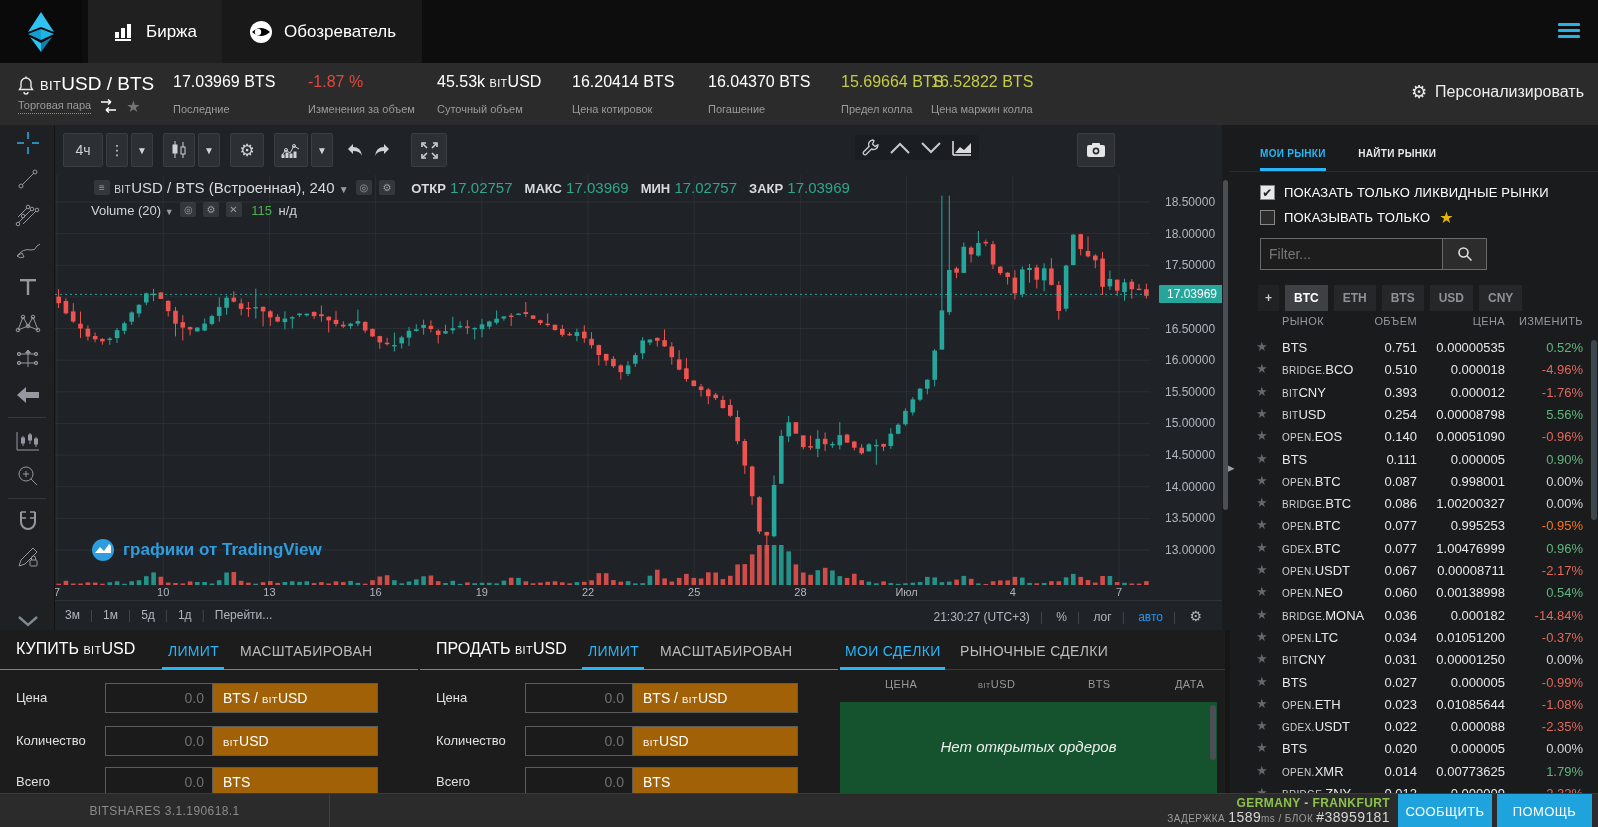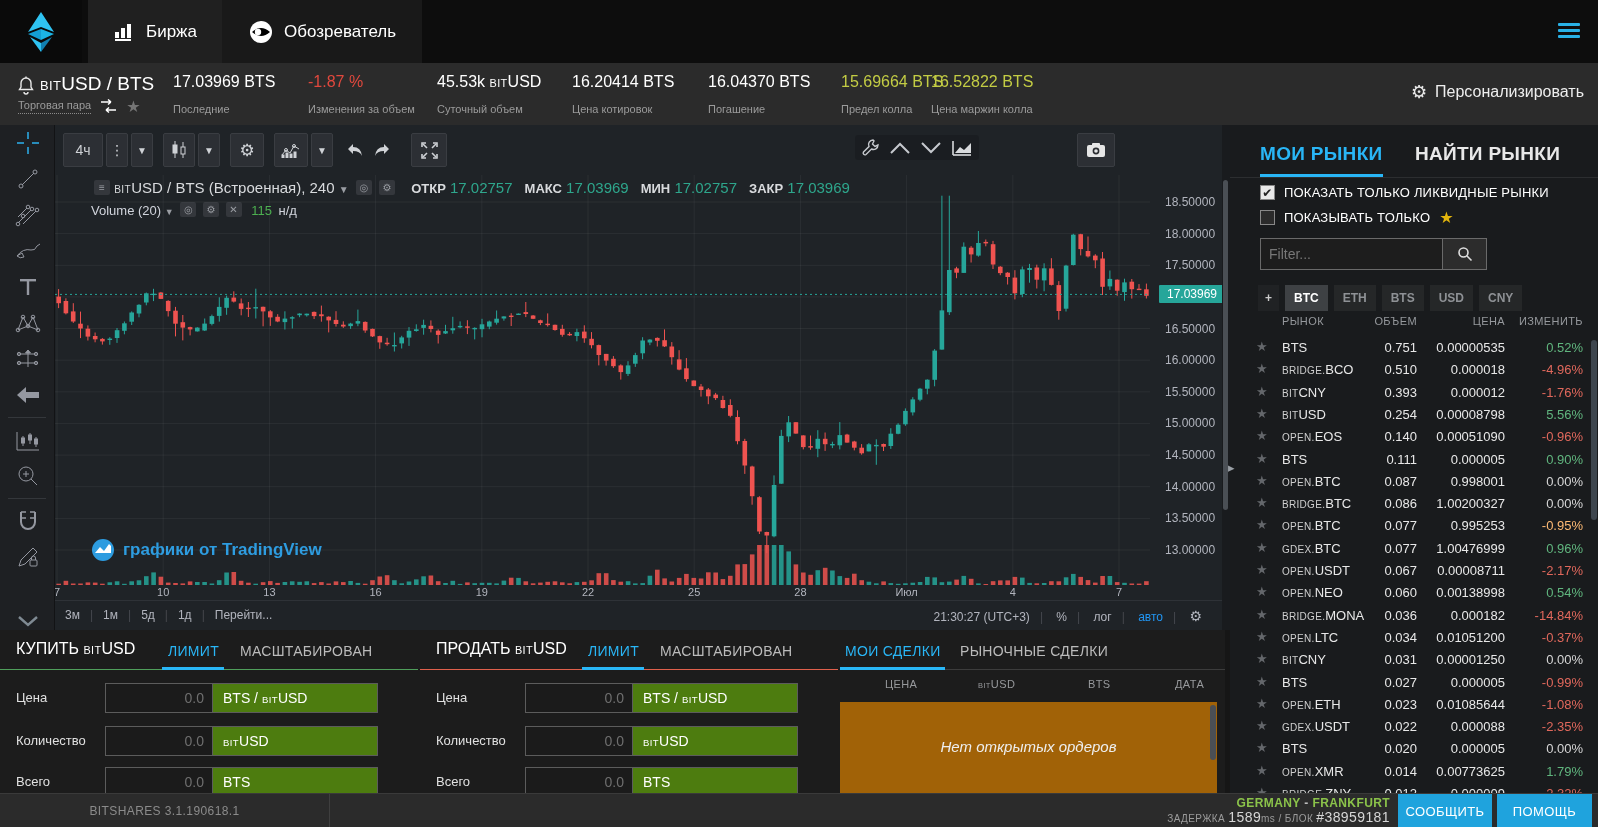--- a/index.html
+++ b/index.html
@@ -49,21 +49,21 @@
   #ptag{position:absolute;left:4px;width:66px;background:#26a69a;color:#fff;font-size:12px;text-align:center;padding:2px 0;border-radius:1px}
   #chart-scroll{left:1222px;top:125px;width:8px;height:505px;background:#191b1e}
   #chart-scroll div{position:absolute;left:1px;width:5px;border-radius:3px;background:#4a4f55}
   #chartfoot{left:0;top:475px;width:1175px;height:30px;border-top:1px solid #2e3237;font-size:12px;color:#b2b5be;background:#1f2327}
   .cfitem{display:inline-block;margin:0 10px;cursor:pointer}
   .cfsep{display:inline-block;color:#45484d}
   #cfright{position:absolute;right:18px;top:7px}
   #cfright .auto{color:#2196f3}
   
   #sidebar{left:1230px;top:125px;width:368px;height:668px;background:#191b1d;overflow:hidden}
-  .sbtab{display:inline-block;font-size:19px;font-weight:bold;letter-spacing:.3px;cursor:pointer;padding-bottom:9px}
+  .sbtab{display:inline-block;font-size:10px;font-weight:bold;letter-spacing:.3px;cursor:pointer;padding-bottom:9px}
   #sbtabs{left:0;top:18px;width:368px;border-bottom:1px solid #2c2e30;padding-left:30px}
   .cbrow{display:flex;align-items:center;gap:9px;font-size:13px;color:#fff;letter-spacing:.2px}
   .cb{width:15px;height:15px;border:1px solid #888;background:#2b2b2b;flex:none}
   .cb.checked{background:#e9e9e9;color:#222;font-size:12px;line-height:14px;text-align:center}
   #filterrow{left:30px;top:113px;display:flex}
   #filter{width:183px;height:32px;background:#1d1d1d;border:1px solid #6a6a6a;color:#ddd;font-size:14px;padding:0 8px}
   #filter::placeholder{color:#777}
   #searchbtn{width:44px;height:32px;background:#2c2c2c;border:1px solid #6a6a6a;border-left:none;display:flex;align-items:center;justify-content:center;cursor:pointer}
   .atab{display:inline-block;height:26px;line-height:26px;padding:0 9px;background:#252728;color:#8e9195;font-size:12px;font-weight:bold;margin-right:6px;cursor:pointer}
   .atab.active{background:#3e4144;color:#fff}
@@ -83,23 +83,23 @@
   #panels{left:0;top:630px;width:1225px;height:163px;background:#1c1c1c;overflow:hidden}
   .panel{position:absolute;top:0;height:180px}
   .phead{position:absolute;left:16px;top:10px;font-size:16px;color:#fff;white-space:nowrap}
   .ptab{position:absolute;top:13px;font-size:14px;color:#bbb;letter-spacing:.3px;cursor:pointer}
   .ptab.on{color:#29b6f6}
   .pline{position:absolute;left:0;top:39px;width:100%;height:1px}
   .ptabline{position:absolute;top:37px;height:3px;background:#29b6f6}
   .frow{position:absolute;left:0;width:100%}
   .flabel{position:absolute;left:16px;top:7px;font-size:13px;color:#e0e0e0}
   .fval{position:absolute;left:105px;top:0;width:108px;height:30px;background:#1b1b1b;border:1px solid #5c5c5c;color:#6f6f6f;font-size:14px;text-align:right;line-height:28px;padding-right:8px}
-  .funit{position:absolute;left:212px;top:0;width:166px;height:30px;border:1px solid #5c5c5c;border-left:1px solid #5c5c5c;color:#fff;font-size:14px;line-height:28px;padding-left:10px;background:#4d7c0f}
+  .funit{position:absolute;left:212px;top:0;width:166px;height:30px;border:1px solid #5c5c5c;border-left:1px solid #5c5c5c;color:#fff;font-size:14px;line-height:28px;padding-left:10px;background:#a16207}
   #trades-cols{position:absolute;left:0;top:48px;width:385px;font-size:11px;color:#97999c;letter-spacing:.4px}
-  #trades-body{position:absolute;left:0;top:72px;width:377px;height:95px;background:#a16207}
+  #trades-body{position:absolute;left:0;top:72px;width:377px;height:95px;background:#14532d}
   #trades-empty{position:absolute;left:0;top:36px;width:100%;text-align:center;font-size:15px;font-style:italic;color:#eee}
   #trades-scroll{position:absolute;right:1px;top:3px;width:6px;height:55px;background:#4a4f55;border-radius:3px}
   
   #footer{left:0;top:793px;width:1598px;height:34px;background:#2b2b2b;border-top:1px solid #3a3a3a;z-index:20}
   #fversion{position:absolute;left:0;top:0;width:330px;height:34px;border-right:1px solid #3f3f3f;color:#8b8b8b;font-size:12px;letter-spacing:.4px;display:flex;align-items:center;justify-content:center}
   #fstatus{position:absolute;right:208px;top:2px;text-align:right;line-height:14px;white-space:nowrap}
   #fregion{font-size:12px;color:#8bc34a;font-weight:bold;letter-spacing:.4px}
   #flat{font-size:10px;color:#9b9b9b;letter-spacing:.4px}
   #flat b{font-size:14px;color:#d6d6d6;font-weight:normal}
   .fbtn{position:absolute;top:0;height:34px;background:#1fa3dd;color:#fff;font-size:13px;letter-spacing:.4px;display:flex;align-items:center;justify-content:center;cursor:pointer}
@@ -1016,21 +1016,21 @@
     <span class="nm"><span class="pfx">bridge.</span>BTC</span>
     <span class="vol">0.086</span>
     <span class="prc">1.00200327</span>
     <span class="chg" style="color:#d6d6d6">0.00%</span>
       </div>
       <div class="mrow" style="top: 178.4px;">
         <span class="star">★</span>
     <span class="nm"><span class="pfx">open.</span>BTC</span>
     <span class="vol">0.077</span>
     <span class="prc">0.995253</span>
-    <span class="chg" style="color:#fdba74">-0.95%</span>
+    <span class="chg" style="color:#f97316">-0.95%</span>
       </div>
       <div class="mrow" style="top: 200.7px;">
         <span class="star">★</span>
     <span class="nm"><span class="pfx">gdex.</span>BTC</span>
     <span class="vol">0.077</span>
     <span class="prc">1.00476999</span>
     <span class="chg" style="color:#60b57e">0.96%</span>
       </div>
       <div class="mrow" style="top: 223px;">
         <span class="star">★</span>

